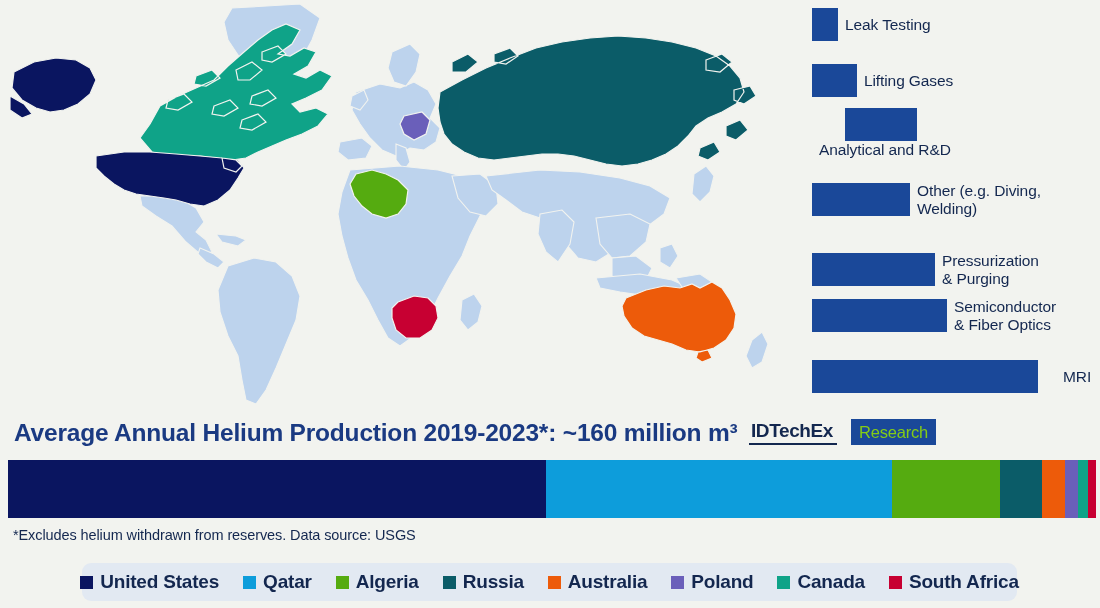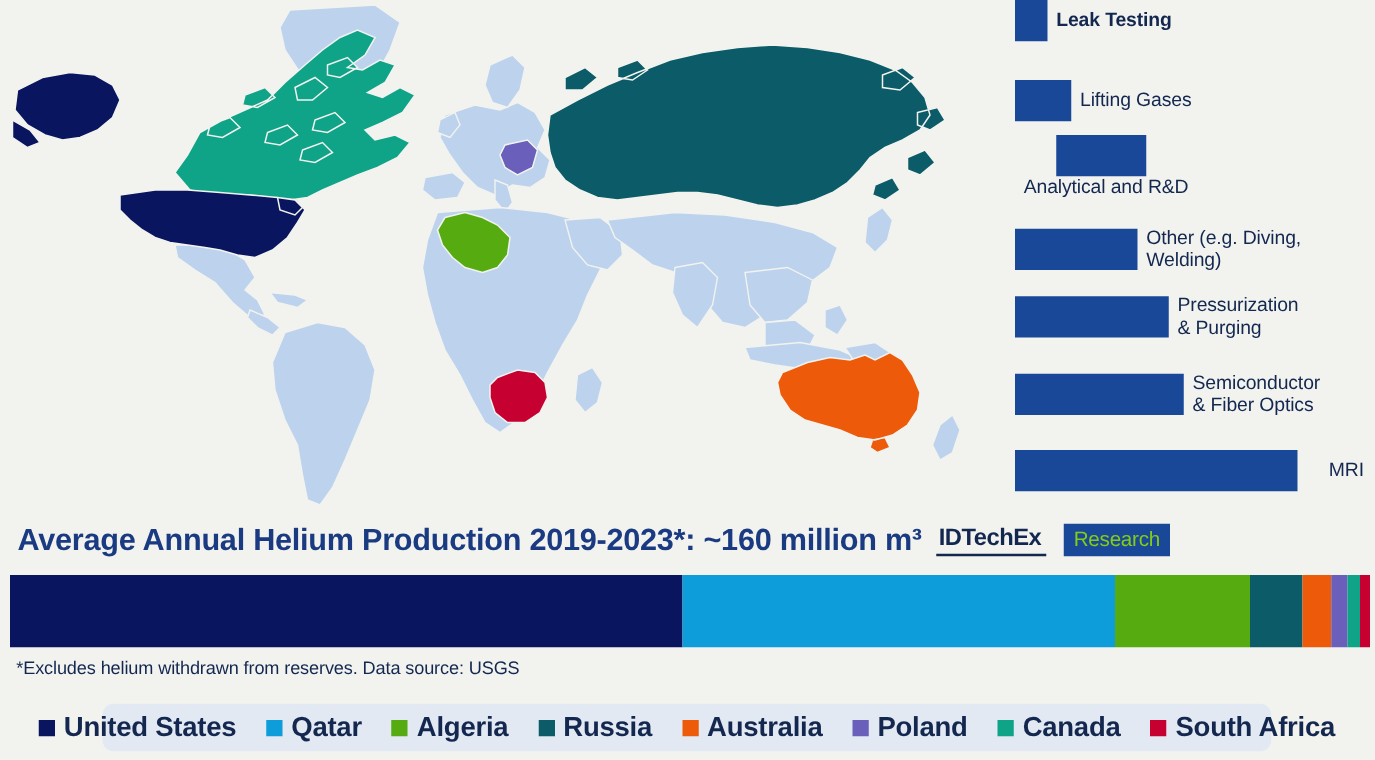--- a/index.html
+++ b/index.html
@@ -123,21 +123,21 @@
     display: flex;
     align-items: center;
     gap: 7px;
   }
   .legend-swatch {
     width: 13px; height: 13px;
     flex: 0 0 auto;
   }
   .legend-text {
     color: #13274f;
-    font-size: 22px;
+    font-size: 19px;
     font-weight: bold;
     letter-spacing: -0.2px;
     white-space: nowrap;
   }
 </style>
 </head>
 <body>
 
 <div id="page">
 
@@ -210,42 +210,42 @@
         <path fill="#ed5b0a" d="M626 298 L646 290 L664 286 L680 288 L692 284 L700 288 L712 282 L722 288 L730 300 L736 314 L734 328 L726 340 L714 348 L700 352 L686 350 L672 344 L658 340 L644 336 L632 328 L624 316 L622 306 Z
                  M698 352 L708 350 L712 358 L702 362 L696 358 Z"></path>
 
         <path fill="#c70032" d="M398 302 L414 296 L428 298 L436 306 L438 318 L432 330 L420 338 L406 338 L396 330 L392 318 L392 308 Z"></path>
       </g>
     </svg>
   </div>
 
   <div id="apps-chart">
 
-    <div class="app-row" style="top:0;font-weight:bold;">
+    <div class="app-row" style="top:8px;">
       <div class="app-bar" style="width:26px;"></div>
       <div class="app-label">Leak Testing</div>
     </div>
 
     <div class="app-row" style="top:64px;">
       <div class="app-bar" style="width:45px;"></div>
       <div class="app-label">Lifting Gases</div>
     </div>
 
     <div class="app-row" style="top:108px;flex-direction:column;">
       <div class="app-bar" style="width:72px;"></div>
       <div class="app-label">Analytical and R&amp;D</div>
     </div>
 
     <div class="app-row" style="top:182px;">
       <div class="app-bar" style="width:98px;"></div>
       <div class="app-label">Other (e.g. Diving,
 Welding)</div>
     </div>
 
-    <div class="app-row" style="top:236px;align-items:center;">
+    <div class="app-row" style="top:252px;align-items:center;">
       <div class="app-bar" style="width:123px;"></div>
       <div class="app-label">Pressurization
 &amp; Purging</div>
     </div>
 
     <div class="app-row" style="top:298px;">
       <div class="app-bar" style="width:135px;"></div>
       <div class="app-label">Semiconductor
 &amp; Fiber Optics</div>
     </div>

